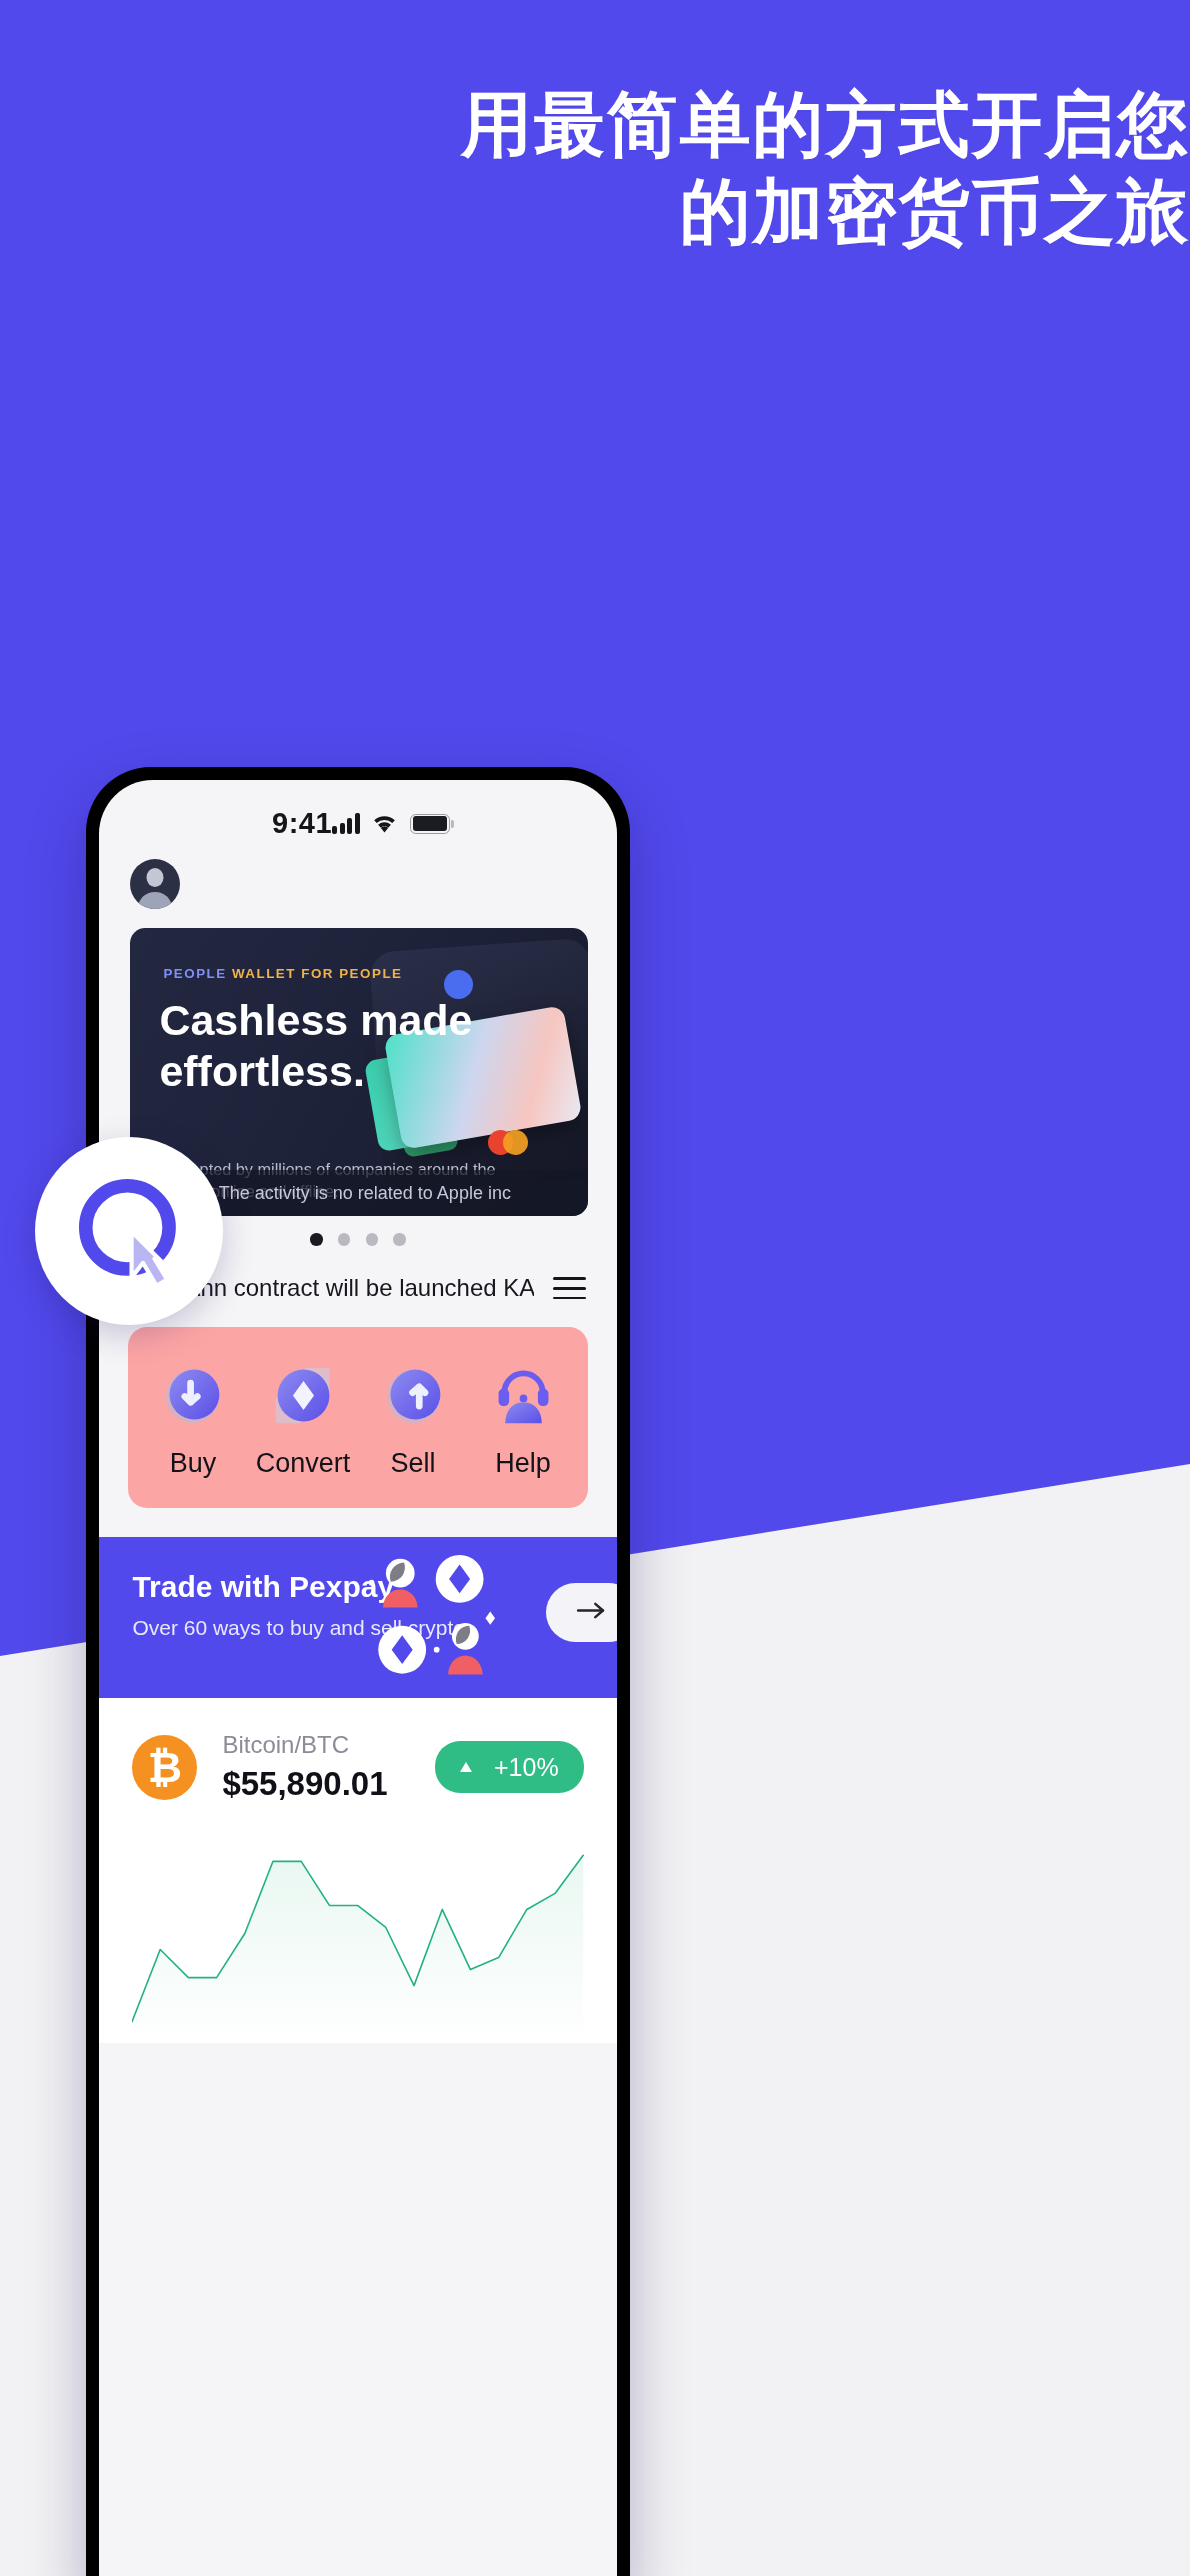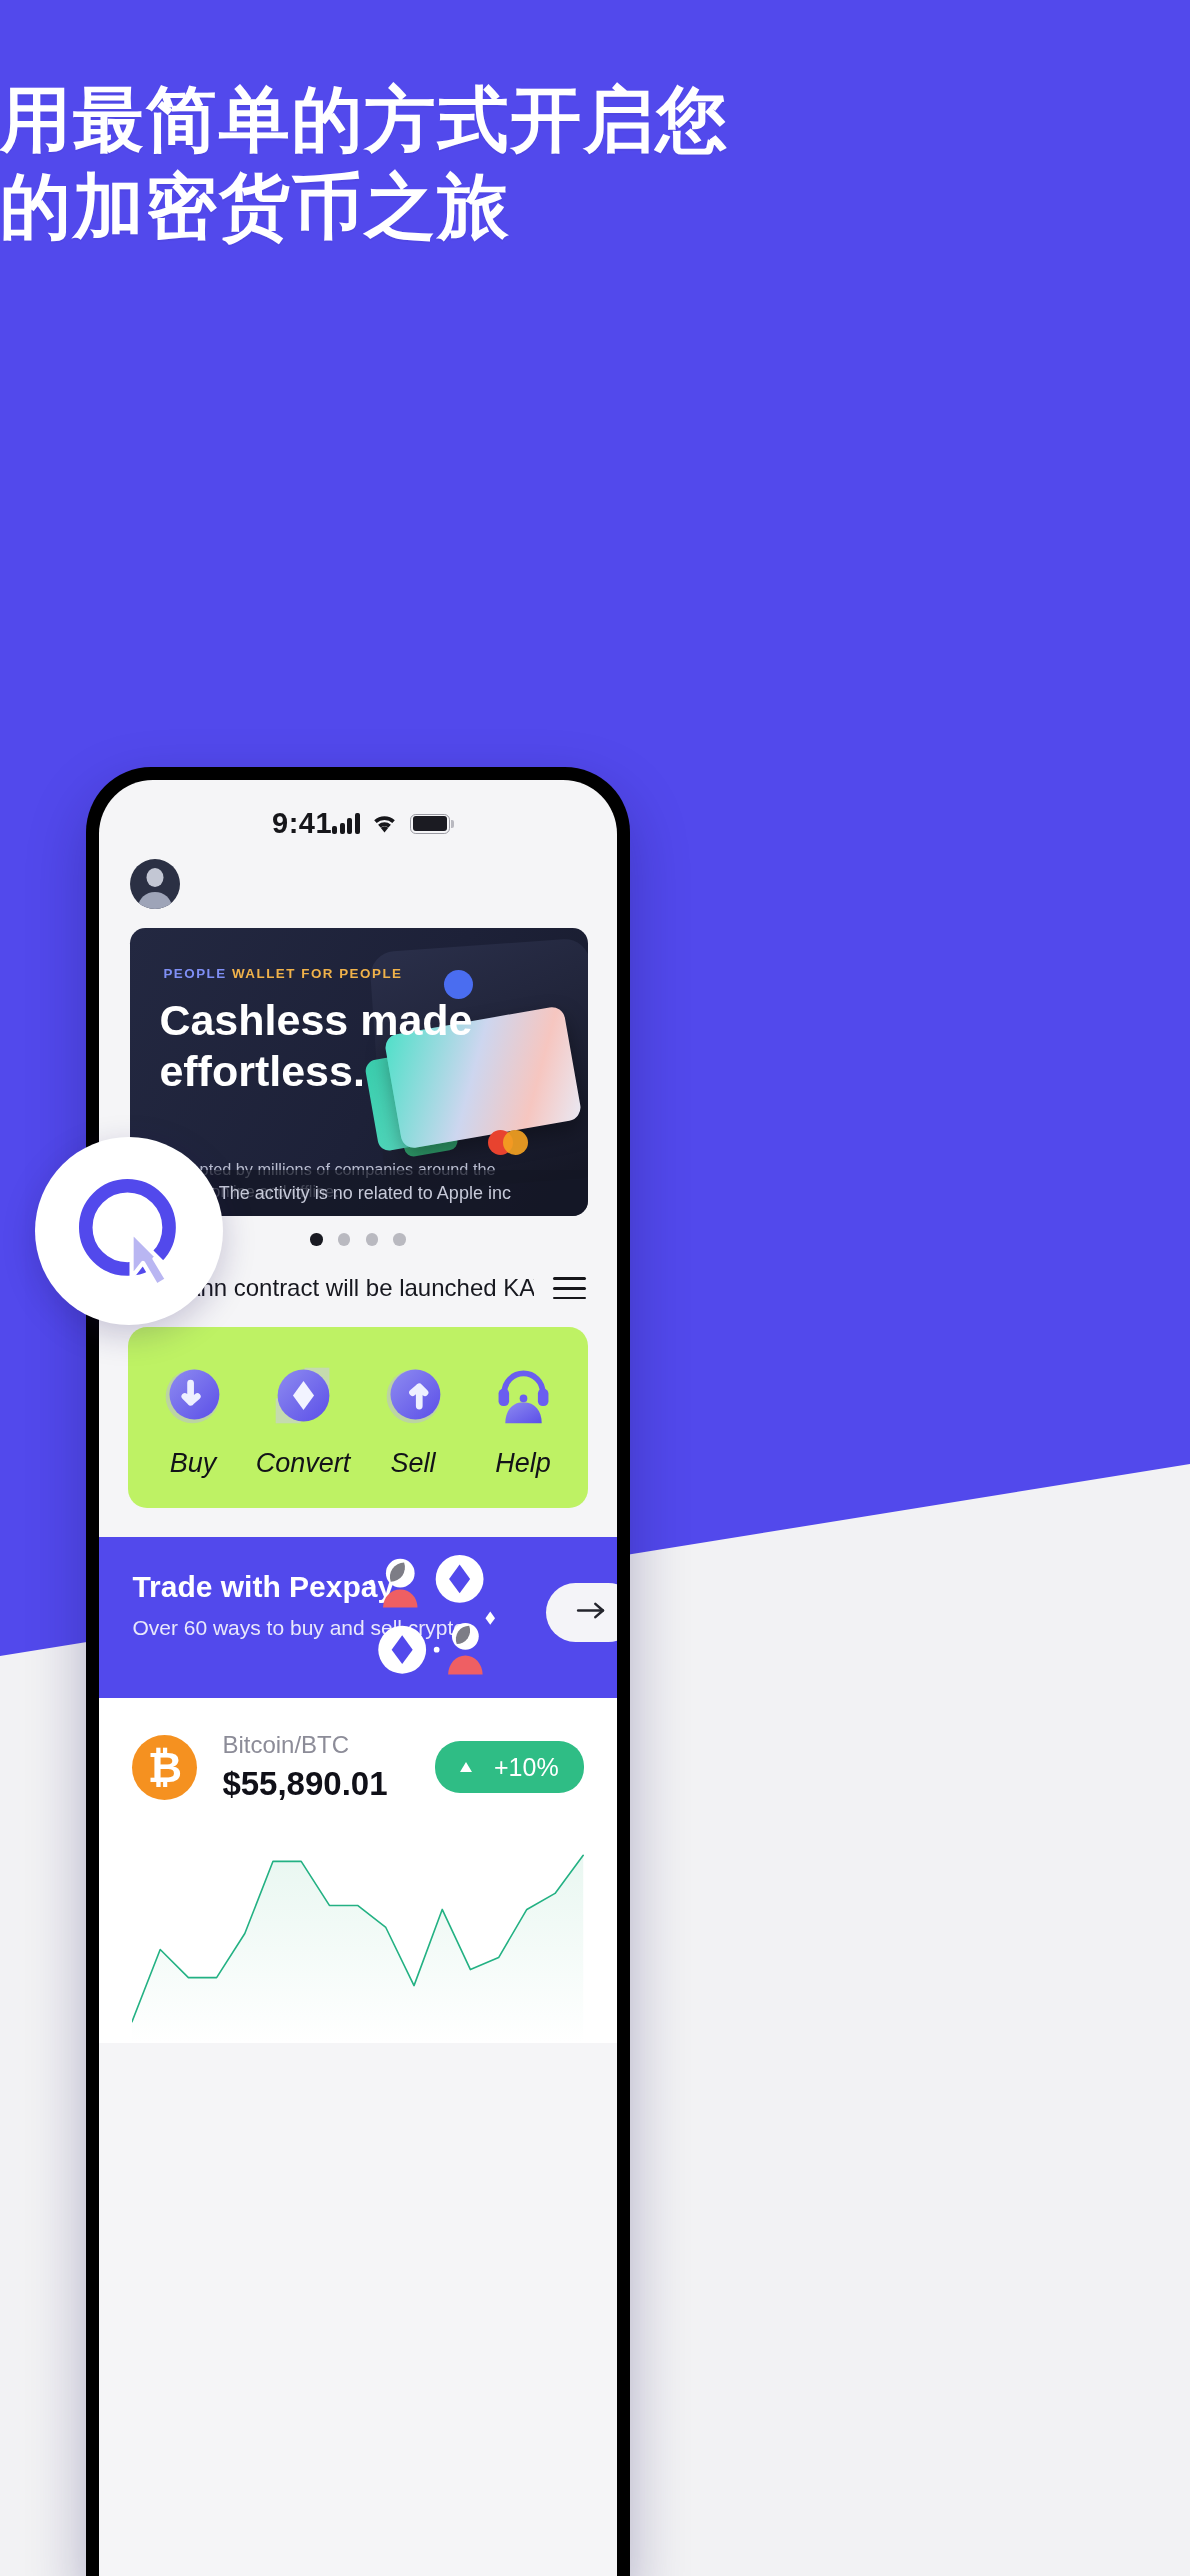--- a/index.html
+++ b/index.html
@@ -15,24 +15,24 @@
   .bg-root{position:absolute;inset:0;background:#5249ec;}
   .bg-white-wedge{
     position:absolute;left:0;right:0;bottom:0;height:1112px;
     background:#f2f2f4;
     clip-path: polygon(0 192px, 100% 0, 100% 100%, 0 100%);
   }
 
   
   .headline{
     position:absolute;top:82px;left:0;right:0;
-    text-align:left;color:#ffffff;
+    text-align:right;color:#ffffff;
     font-size:71px;line-height:1.22;font-weight:700;
     letter-spacing:1.9px;
-    font-family:Liberation Mono, monospace;
+    font-family:Liberation Sans, sans-serif;
     text-shadow:0 1.9px 0 rgba(0,0,0,0.03);
   }
   .headline .l2{display:block;}
 
   
   .phone{
     position:absolute;left:86px;top:767px;width:544px;height:1821px;
     background:#000000;border-radius:65px 65px 0 0;
     padding:13.4px 13.4px 0 13.4px;
     box-shadow:0 23px 58px rgba(24,16,90,0.30);
@@ -109,22 +109,22 @@
   .dots i.on{background:#191a22;}
 
   
   .ticker{display:flex;align-items:center;gap:19px;padding:25px 31px 21px 33px;}
   .megaphone{width:33px;height:29px;flex:none;}
   .tick-text{flex:1;font-size:24px;color:#17181f;white-space:nowrap;overflow:hidden;}
   .burger{width:33px;flex:none;}
   .burger i{display:block;height:2.9px;background:#16161a;border-radius:1.9px;margin:6.7px 0;}
 
   
-  .actions{margin:0 29px;background:#bef264;border-radius:19px;
-    display:flex;padding:33px 9.6px 29px 9.6px;font-style:italic;}
+  .actions{margin:0 29px;background:#fca5a5;border-radius:19px;
+    display:flex;padding:33px 9.6px 29px 9.6px;}
   .action{flex:1;text-align:center;}
   .a-ico{width:71px;height:71px;margin:0 auto 17px auto;position:relative;}
   .a-lab{font-size:27px;color:#121218;font-weight:400;}
 
   
   .pexpay{margin-top:29px;background:#5249ec;padding:33px 0 42px 0;position:relative;
     min-height:161px;}
   .px-title{color:#fff;font-size:30px;font-weight:700;padding-left:33px;}
   .px-sub{color:#e9e8fb;font-size:21px;padding-left:33px;margin-top:11.5px;}
   .px-art{position:absolute;right:75px;top:17px;width:182px;height:134px;}

